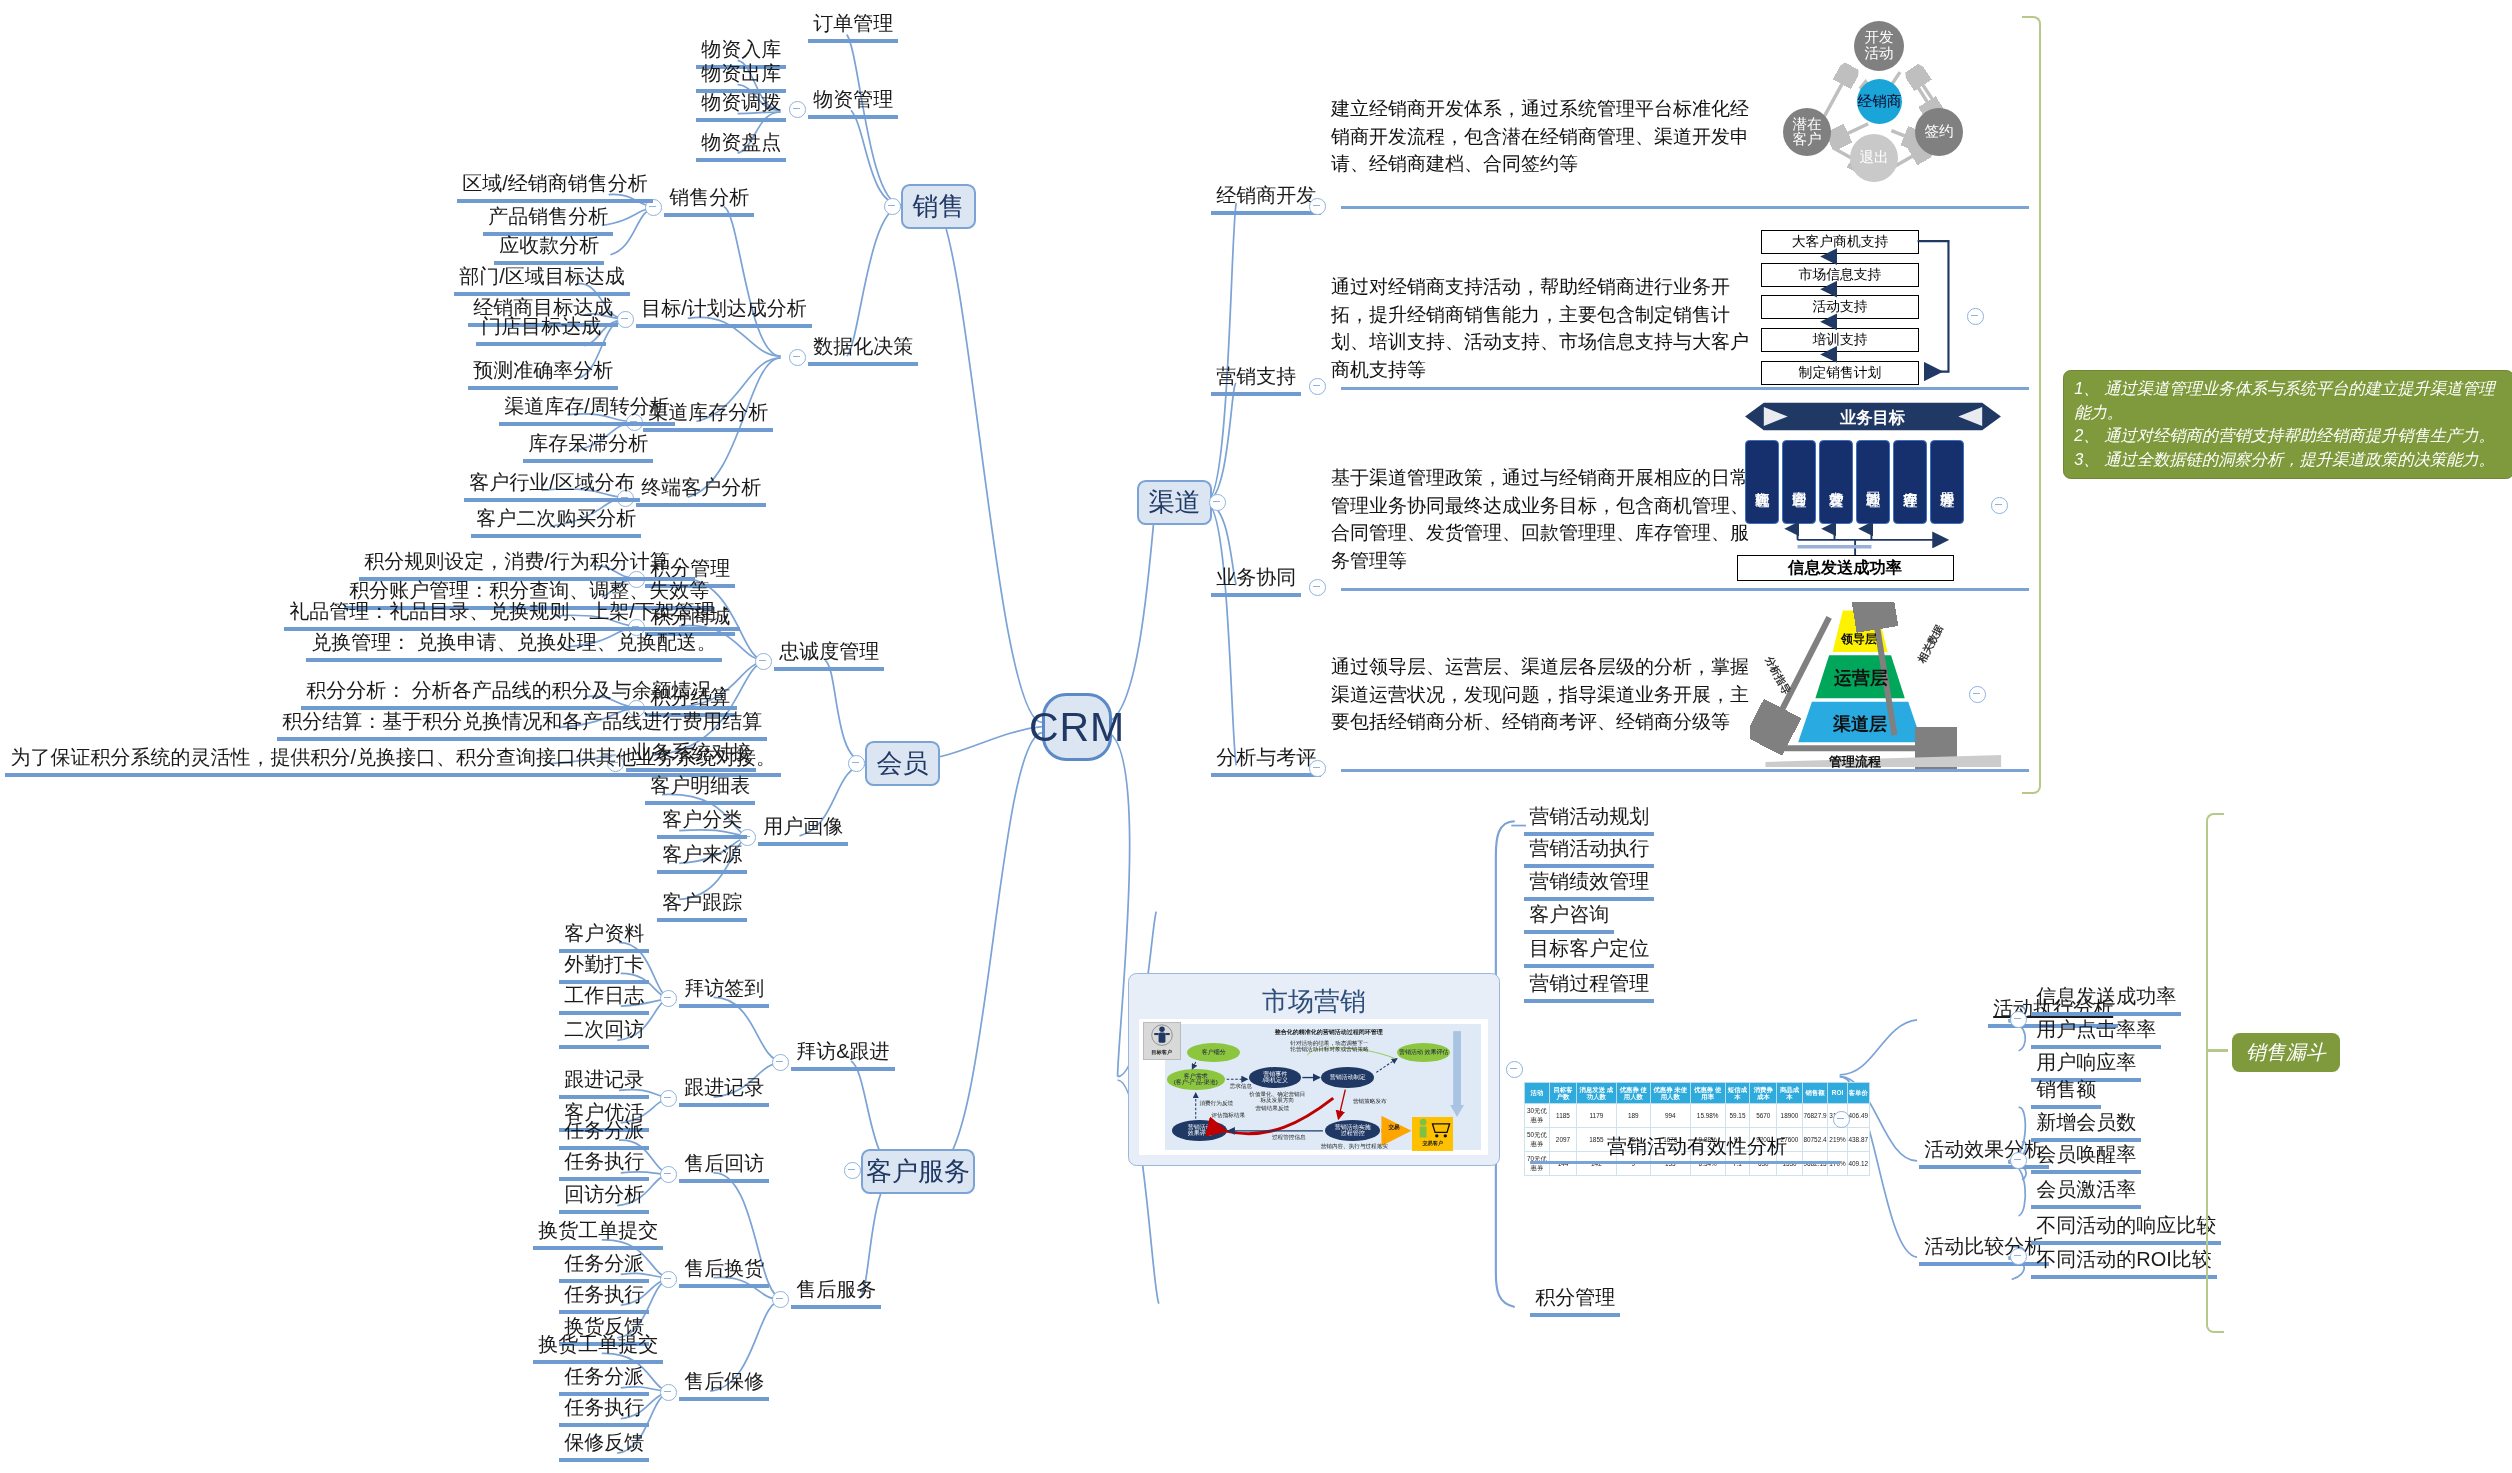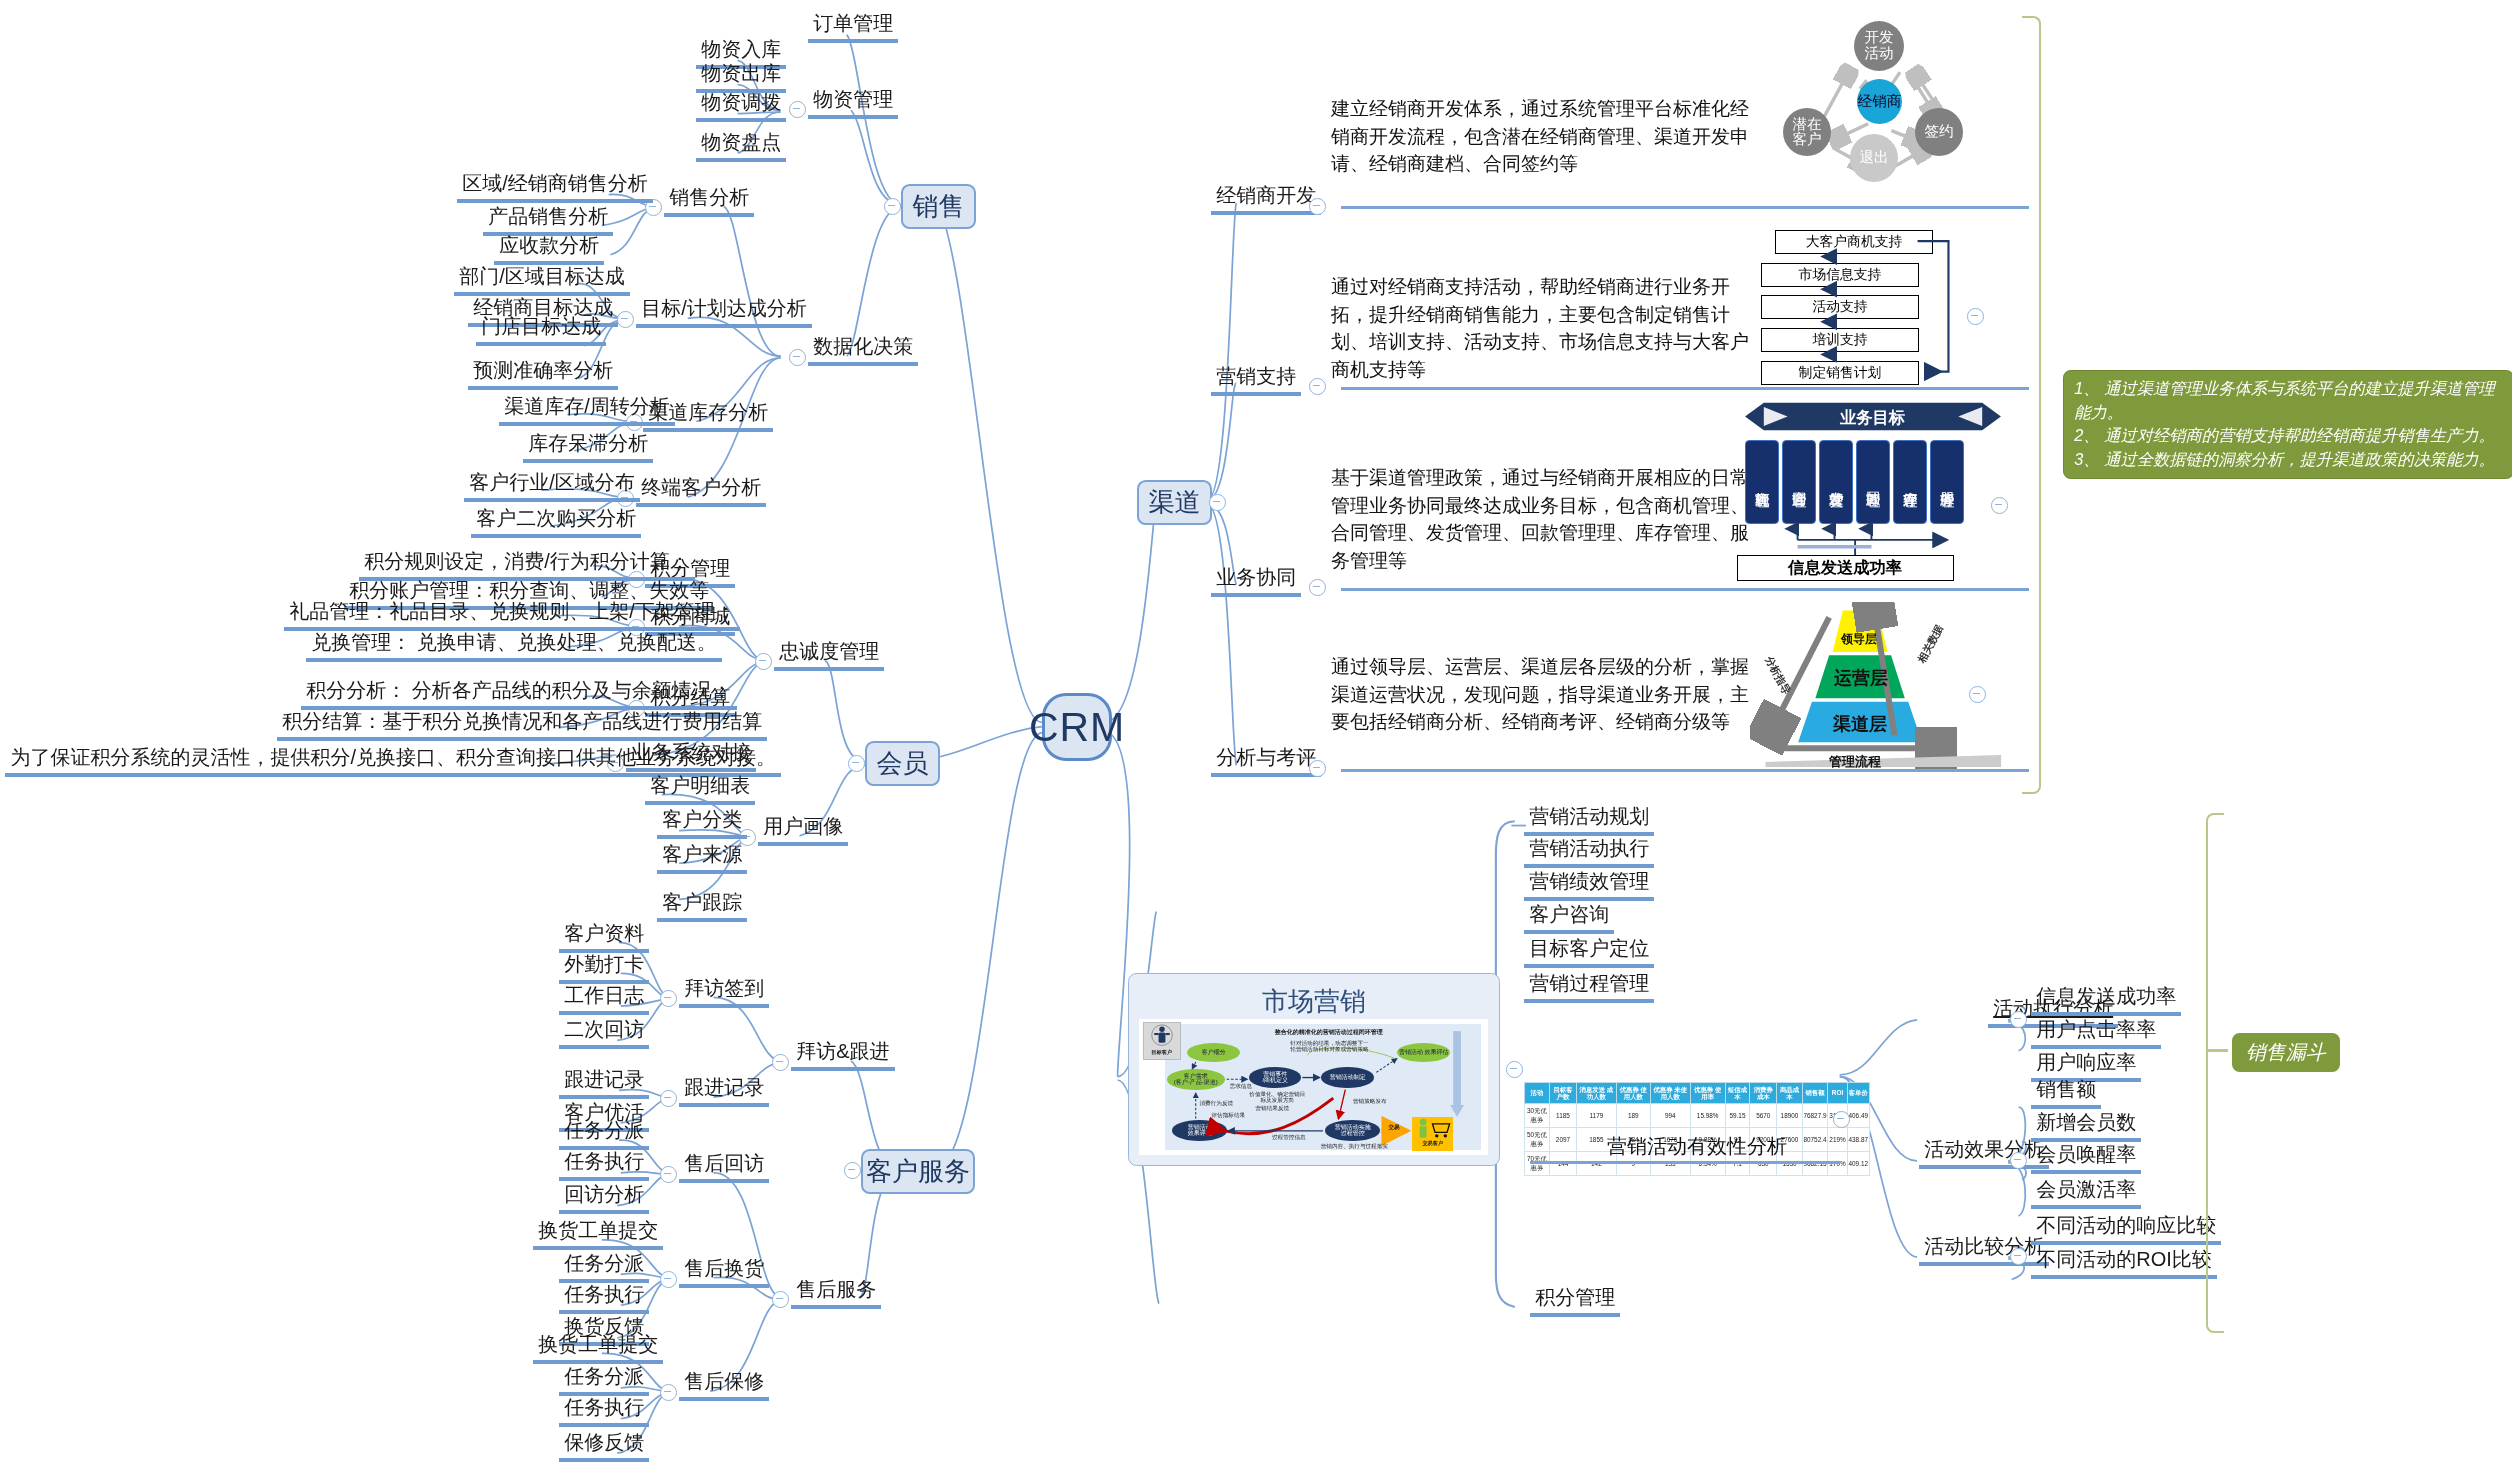--- a/index.html
+++ b/index.html
@@ -455,21 +455,21 @@
       </div>
     <div class="circ" style="left:144px;top:96px;width:48px;height:48px;background:#808080;">
       <span>签约</span>
       </div>
     <div class="circ" style="left:79px;top:122px;width:48px;height:48px;background:#C9C9C9;">
       <span>退出</span>
       </div>
   </div>
 
   <div class="ill" style="left:1761px;top:230px;width:284px;height:163px;">
-    <div class="supbox" style="left:14px;top:0;width:156px;height:21.5px;">
+    <div class="supbox" style="left:0;top:0;width:156px;height:21.5px;">
       <span>大客户商机支持</span>
       </div>
     <div class="supbox" style="left:0;top:33px;width:156px;height:21.5px;">
       <span>市场信息支持</span>
       </div>
     <div class="supbox" style="left:0;top:65px;width:156px;height:21.5px;">
       <span>活动支持</span>
       </div>
     <div class="supbox" style="left:0;top:98px;width:156px;height:21.5px;">
       <span>培训支持</span>

